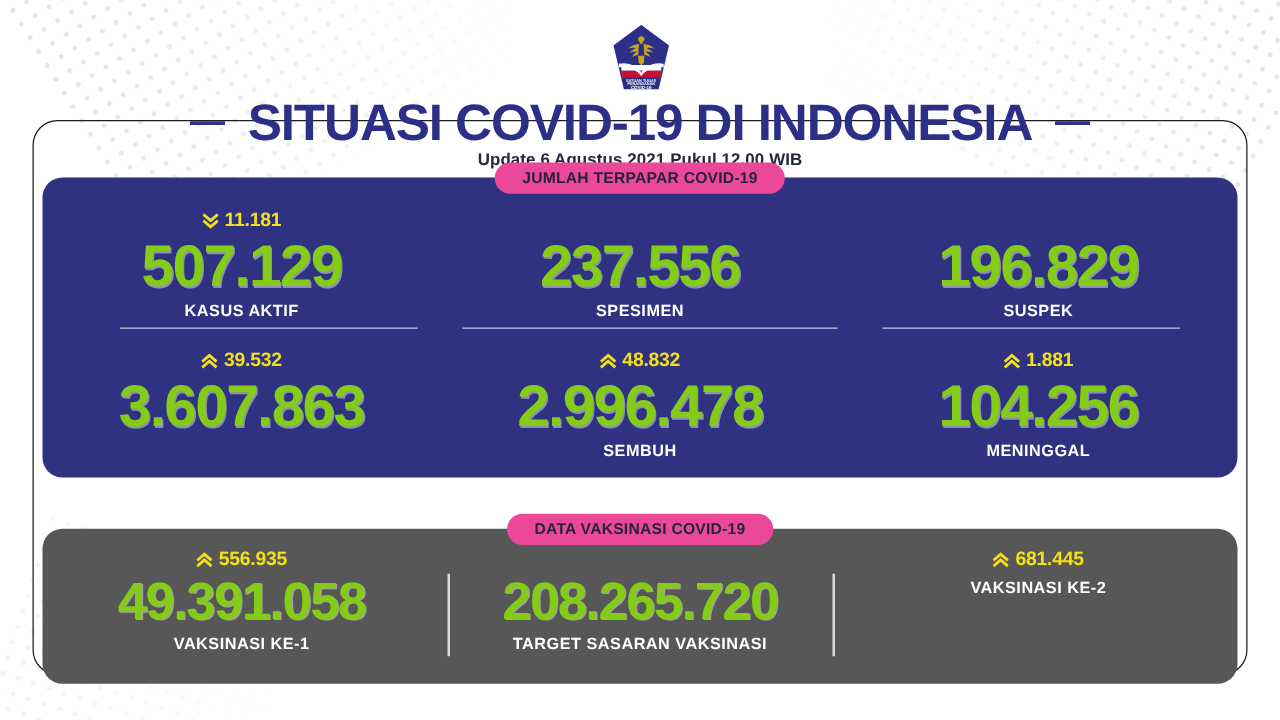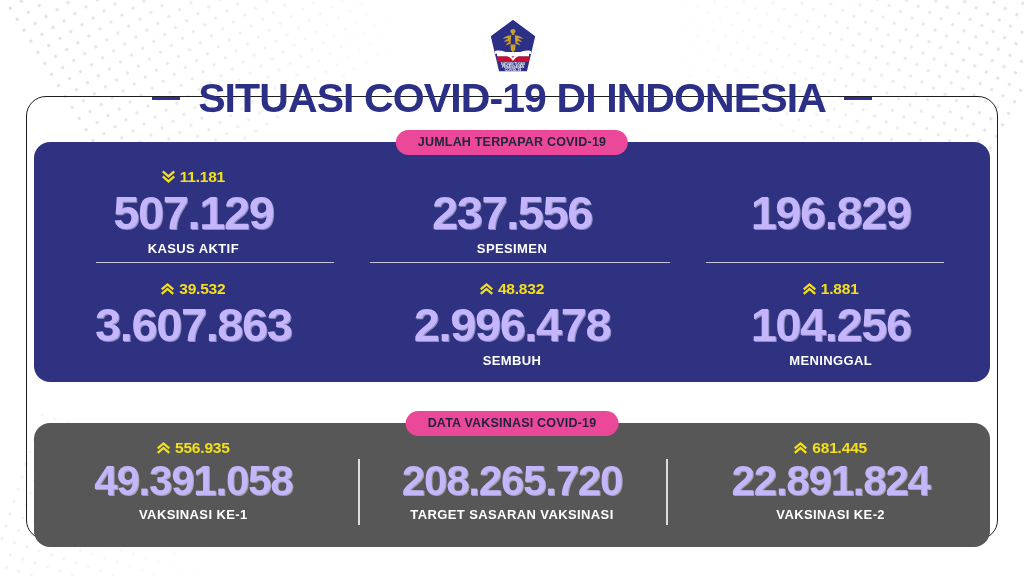--- a/index.html
+++ b/index.html
@@ -89,21 +89,21 @@
 
   .delta{
     height:22px; display:flex; align-items:center; justify-content:center;
     gap:5px; color:#f3e019; font-size:15.5px; font-weight:bold;
     letter-spacing:-.2px;
   }
   .delta.empty{ visibility:hidden; }
   .chev{ display:block; width:13px; height:14px; }
 
   .bignum{
-    font-size:47px; font-weight:bold; color:#c4b5fd;
+    font-size:47px; font-weight:bold; color:#84cc16;
     letter-spacing:-1.4px; line-height:1.06; white-space:nowrap;
     text-shadow:1px 1px 0 rgba(255,255,255,.45);
   }
   .bignum.sm{ font-size:42px; letter-spacing:-1.2px; }
   .caption{
     margin-top:3px; font-size:13px; font-weight:bold; color:#ffffff;
     letter-spacing:.4px; white-space:nowrap;
   }
 
   
@@ -150,20 +150,21 @@
     </svg>
   </div>
 
   <div class="frame"></div>
 
   <div class="title-wrap">
     <span class="title-dash"></span>
     <span class="title">SITUASI COVID-19 DI INDONESIA</span>
     <span class="title-dash"></span>
   </div>
+  <div class="subtitle">Update 6 Agustus  2021 Pukul 12.00 WIB</div>
 
   <div class="panel panel-navy">
     <div class="badge">JUMLAH TERPAPAR COVID-19</div>
 
     <div class="row navy-row-1">
       <div class="cell">
         <div class="delta">
           <svg class="chev" viewBox="0 0 13 14">
             <path d="M1.6 2.2 L6.5 6.4 L11.4 2.2" fill="none" stroke="#f3e019" stroke-width="2.3" stroke-linecap="square"></path>
             <path d="M1.6 7.2 L6.5 11.4 L11.4 7.2" fill="none" stroke="#f3e019" stroke-width="2.3" stroke-linecap="square"></path>
@@ -180,20 +181,21 @@
         </div>
         <div class="bignum">237.556</div>
         <div class="caption">SPESIMEN</div>
       </div>
 
       <div class="cell">
         <div class="delta empty">
           <span></span>
         </div>
         <div class="bignum">196.829</div>
+        <div class="caption">SUSPEK</div>
       </div>
     </div>
 
     <div class="hdiv a"></div>
     <div class="hdiv b"></div>
     <div class="hdiv c"></div>
 
     <div class="row navy-row-2">
       <div class="cell">
         <div class="delta">
@@ -260,19 +262,18 @@
       </div>
 
       <div class="cell">
         <div class="delta">
           <svg class="chev" viewBox="0 0 13 14">
             <path d="M1.6 6.6 L6.5 2.4 L11.4 6.6" fill="none" stroke="#f3e019" stroke-width="2.3" stroke-linecap="square"></path>
             <path d="M1.6 11.2 L6.5 7.0 L11.4 11.2" fill="none" stroke="#f3e019" stroke-width="2.3" stroke-linecap="square"></path>
           </svg>
           <span>681.445</span>
         </div>
-        <div class="bignum sm">22.891.824</div>
         <div class="caption">VAKSINASI KE-2</div>
       </div>
     </div>
   </div>
 
 </div>
 
 </body></html>

